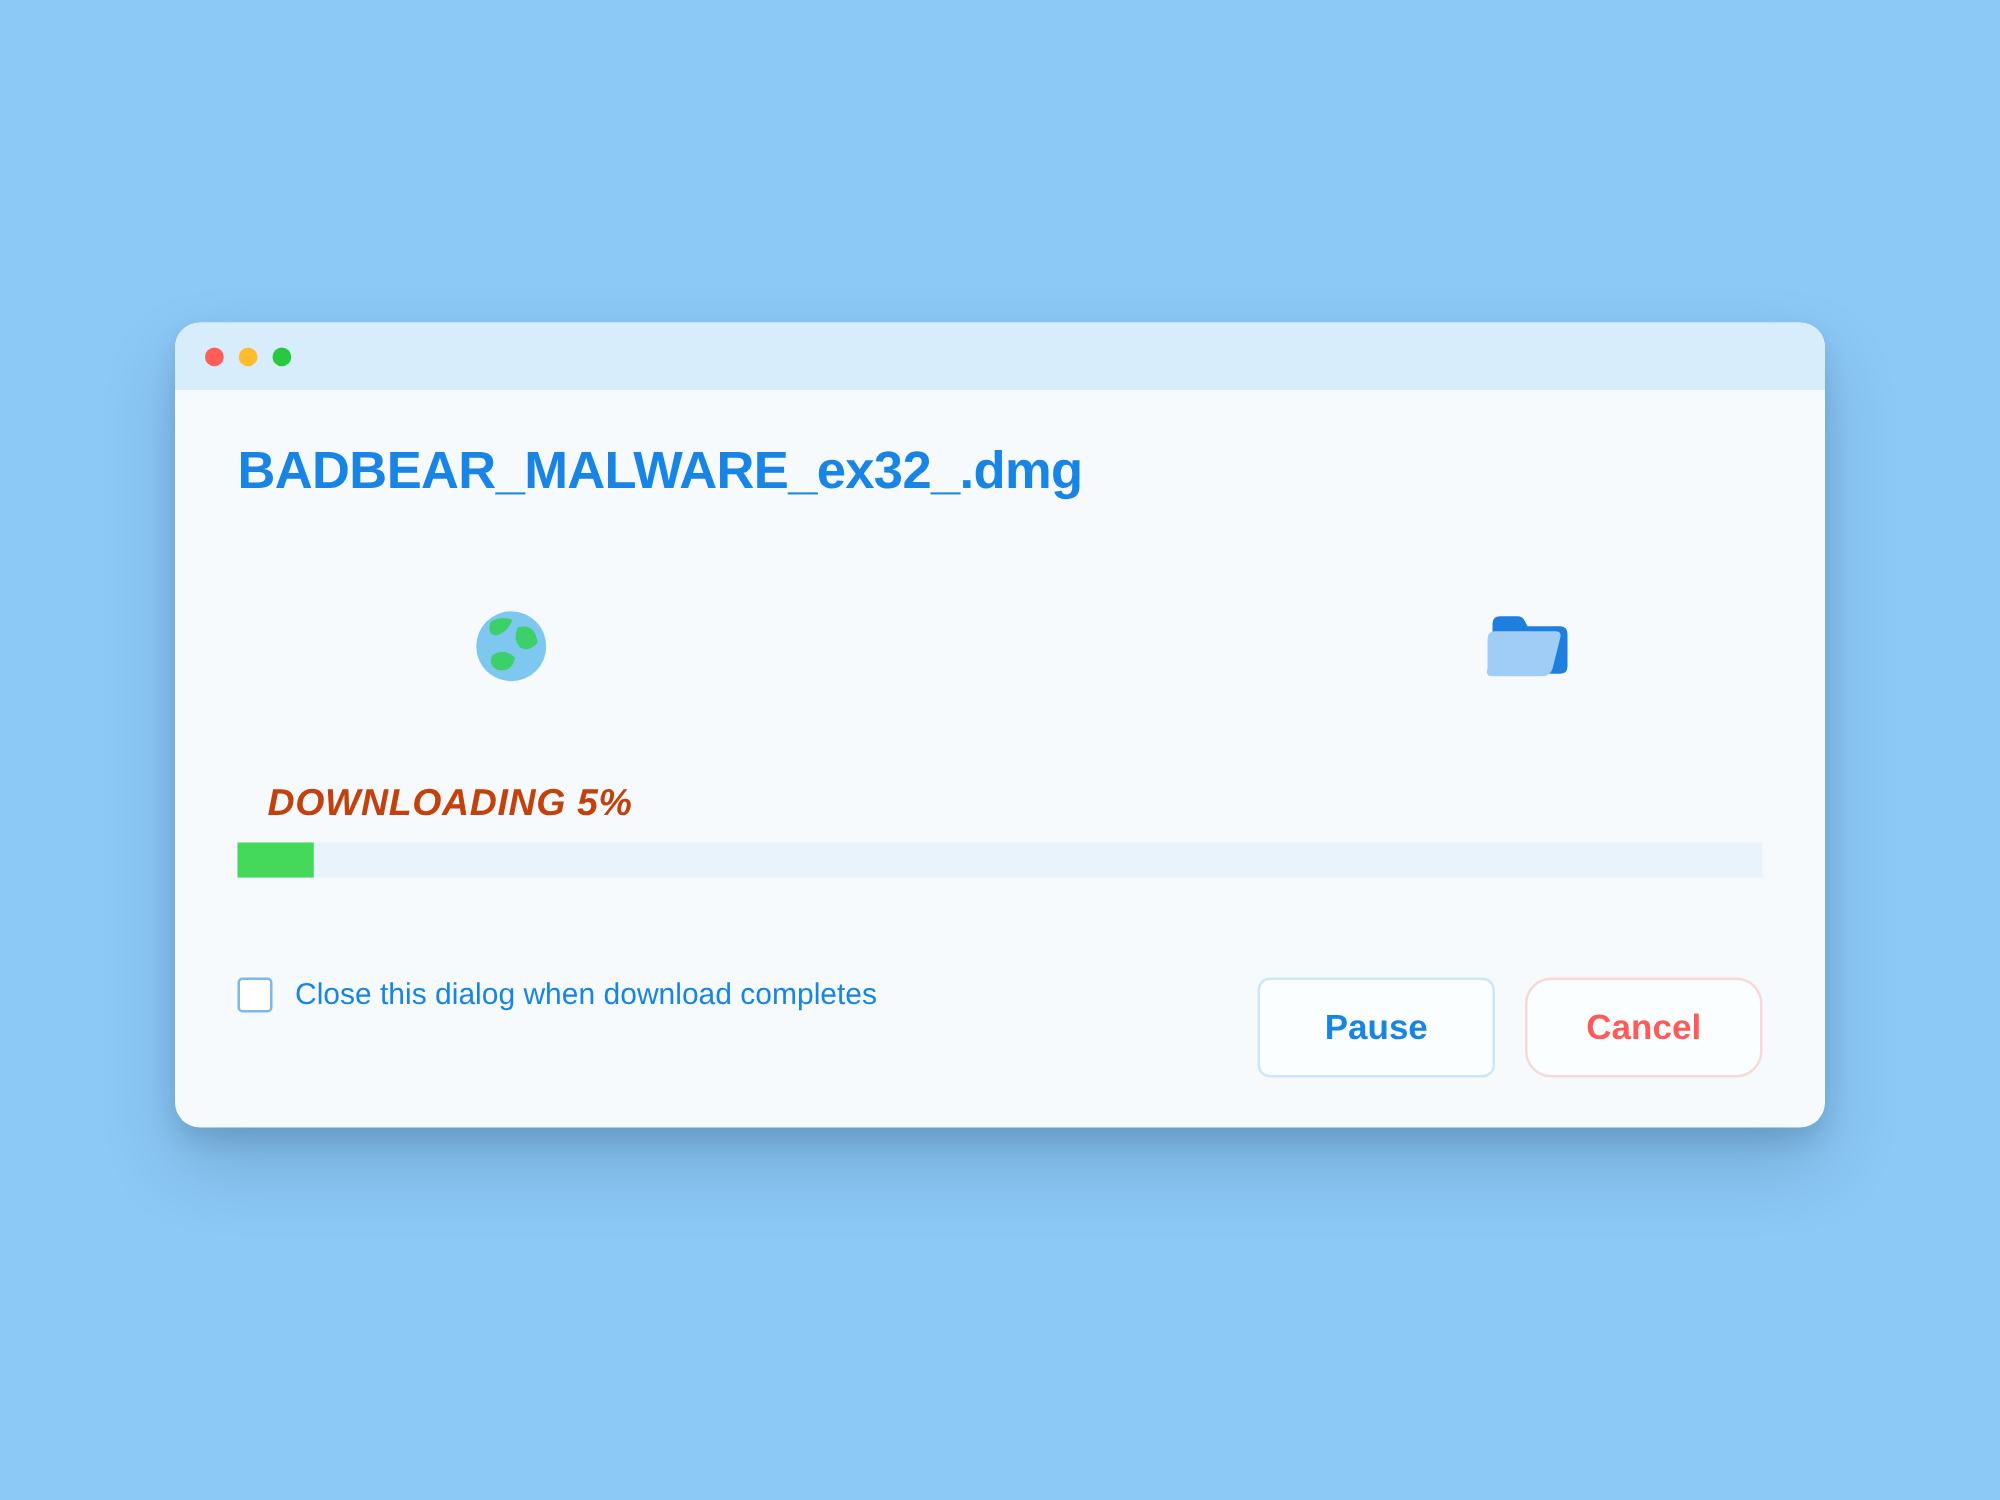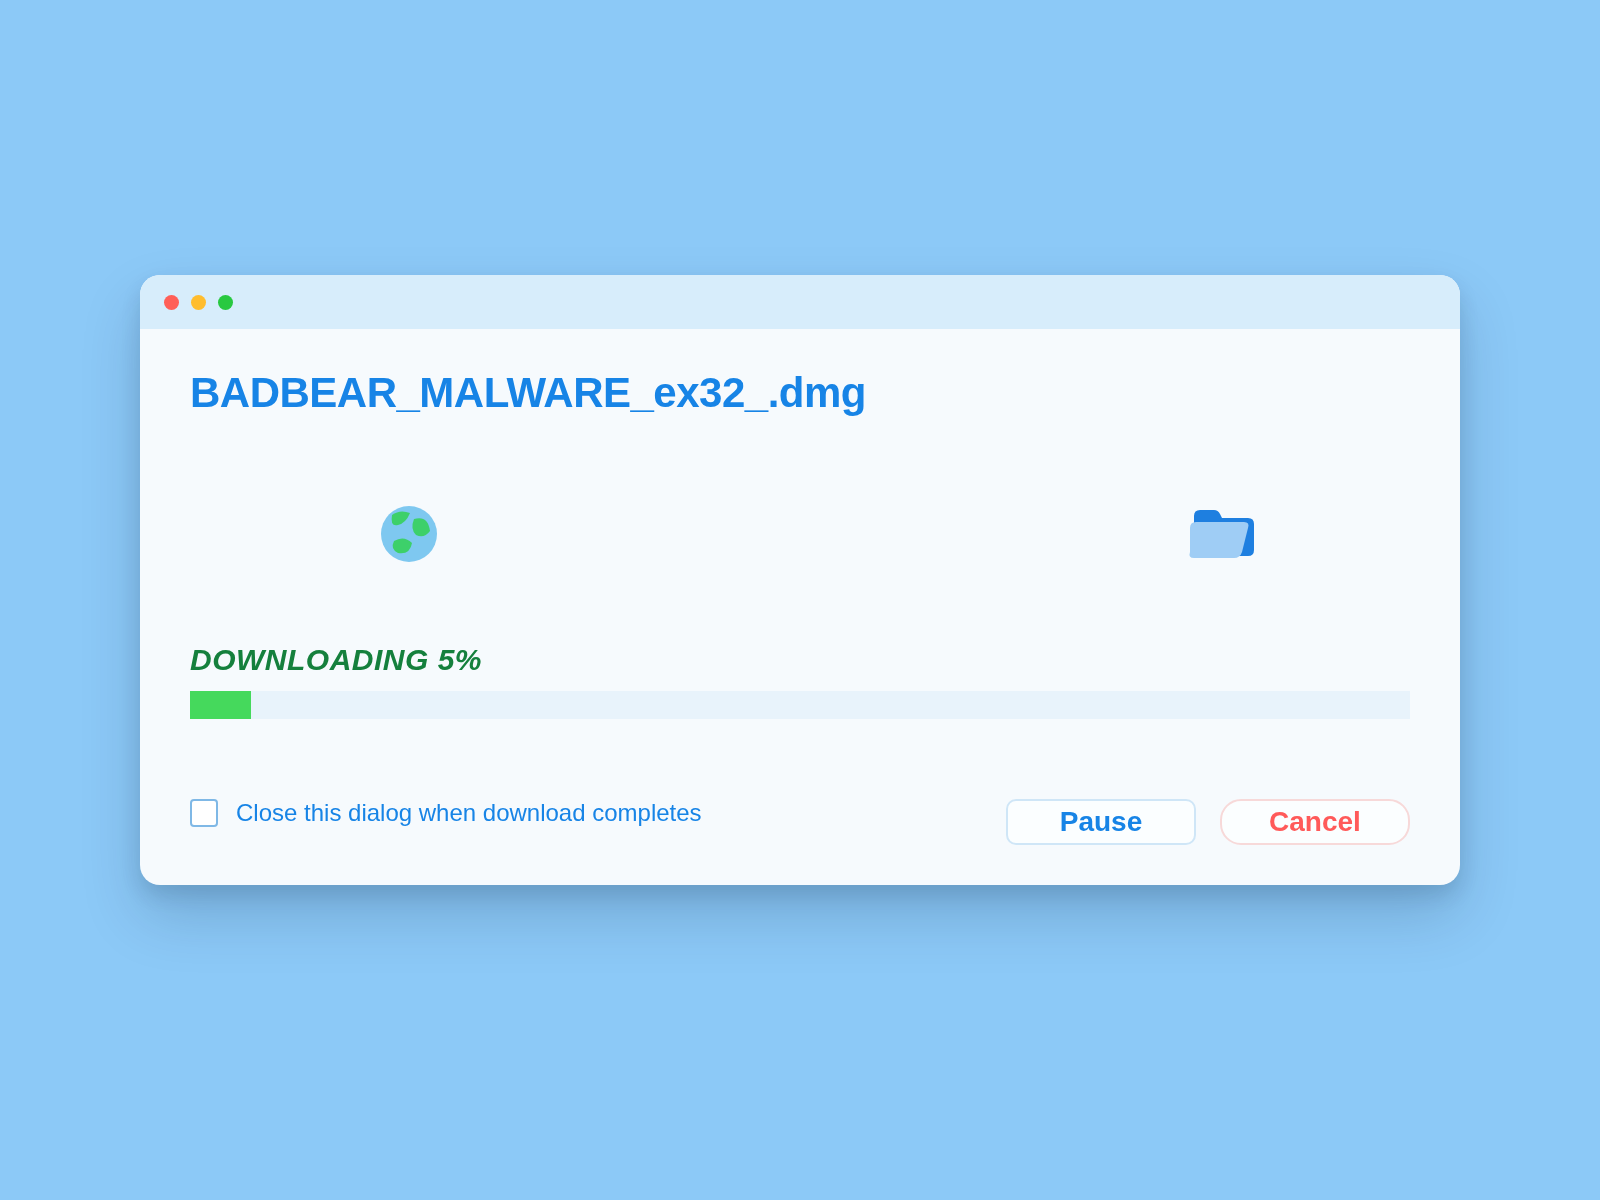--- a/index.html
+++ b/index.html
@@ -62,23 +62,24 @@
       padding: 0 150px 0 190px;
       margin-bottom: 80px;
     }
     .globe-icon svg, .folder-icon svg {
       display: block;
     }
     .status-label {
       font-size: 30px;
       font-weight: 800;
       font-style: italic;
-      color: #15803d;
+      color: #c2410c;
       letter-spacing: 0.5px;
       margin-bottom: 14px;
+      margin-left: 24px;
     }
     .progress-track {
       width: 100%;
       height: 28px;
       background: #e8f3fb;
       position: relative;
       margin-bottom: 20px;
     }
     .progress-fill {
       position: absolute;
@@ -119,21 +120,21 @@
       font-size: 24px;
       color: #1784e6;
       font-weight: 500;
     }
     .buttons {
       display: flex;
       gap: 24px;
     }
     .btn {
       min-width: 190px;
-      height: 46px;
+      height: 80px;
       border-radius: 10px;
       border: 2px solid #cfe6f7;
       background: #fbfeff;
       font-size: 28px;
       font-weight: 700;
       cursor: pointer;
       display: flex;
       align-items: center;
       justify-content: center;
     }

